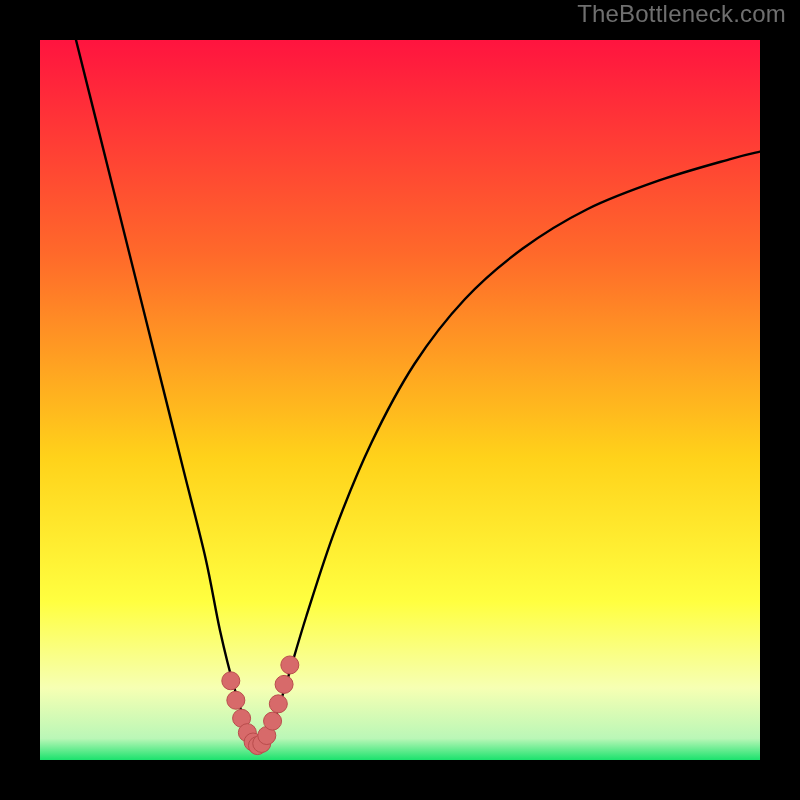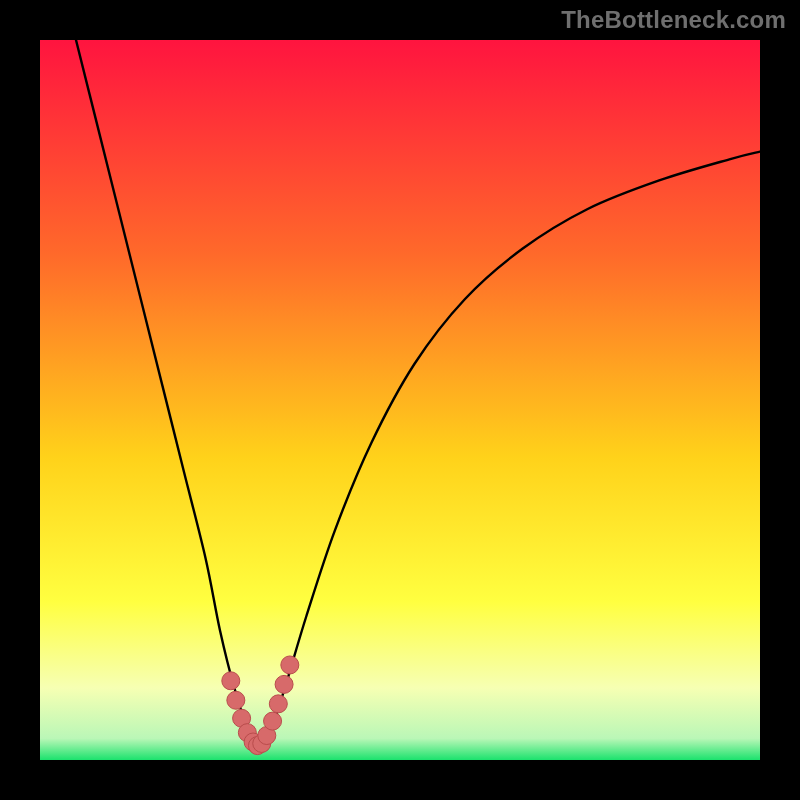--- a/index.html
+++ b/index.html
@@ -22,26 +22,26 @@
   .plot-area {
     position: absolute;
     left: 40px;
     top: 40px;
     width: 720px;
     height: 720px;
     
   }
   .watermark {
     position: absolute;
-    top: 6px;
+    top: 0;
     right: 14px;
     color: #6f6f6f;
     font-size: 24px;
     letter-spacing: 0.2px;
-    font-weight: 700;
+    font-weight: 400;
   }
   svg {
     position: absolute;
     left: 0;
     top: 0;
   }
 </style>
 </head>
 <body>
 

